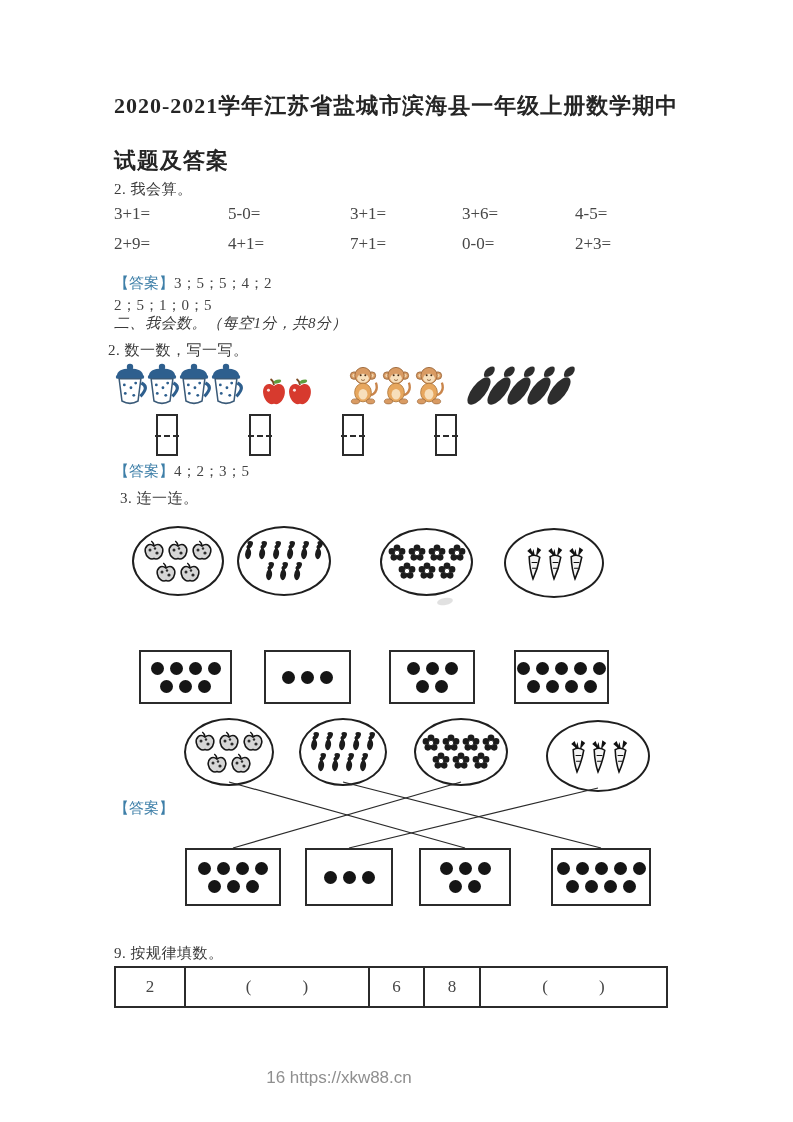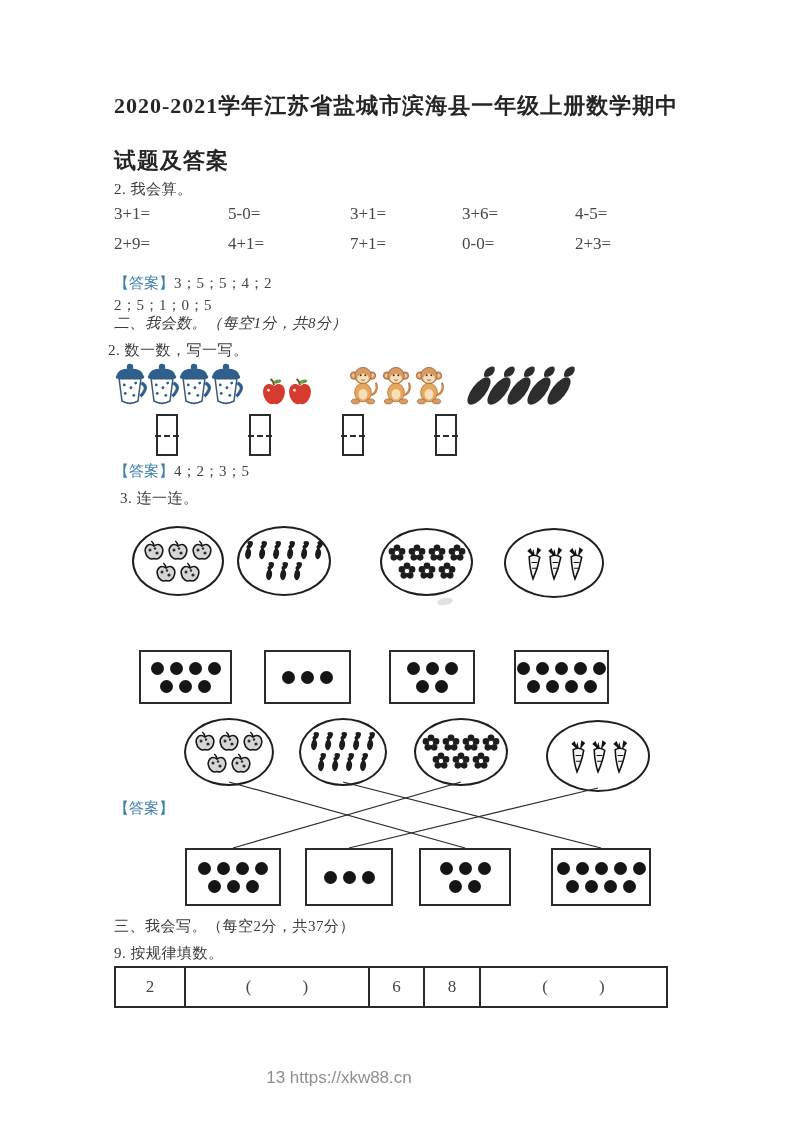--- a/index.html
+++ b/index.html
@@ -475,26 +475,25 @@
       </div>
     </div>
 
   <svg id="conn-lines">
       <line x1="229" y1="782" x2="465" y2="848" stroke="#2a2a2a" stroke-width="1.2"></line>
       <line x1="343" y1="782" x2="601" y2="848" stroke="#2a2a2a" stroke-width="1.2"></line>
       <line x1="461" y1="782" x2="233" y2="848" stroke="#2a2a2a" stroke-width="1.2"></line>
       <line x1="598" y1="788" x2="349" y2="848" stroke="#2a2a2a" stroke-width="1.2"></line>
     </svg>
 
-  <div class="abs tline" style="left:114px;top:917px;">三、我会写。（每空2分，共37分）</div>
   <div class="abs tline" style="left:114px;top:944px;">9. 按规律填数。</div>
 
   <div class="abs table">
     <div class="cell c0">2</div>
     <div class="cell c1">(            )</div>
     <div class="cell c2">6</div>
     <div class="cell c3">8</div>
     <div class="cell c4">(            )</div>
   </div>
 
-  <div class="abs footer">13 https://xkw88.cn</div>
+  <div class="abs footer">16 https://xkw88.cn</div>
 
 </div>
 
 </body></html>

